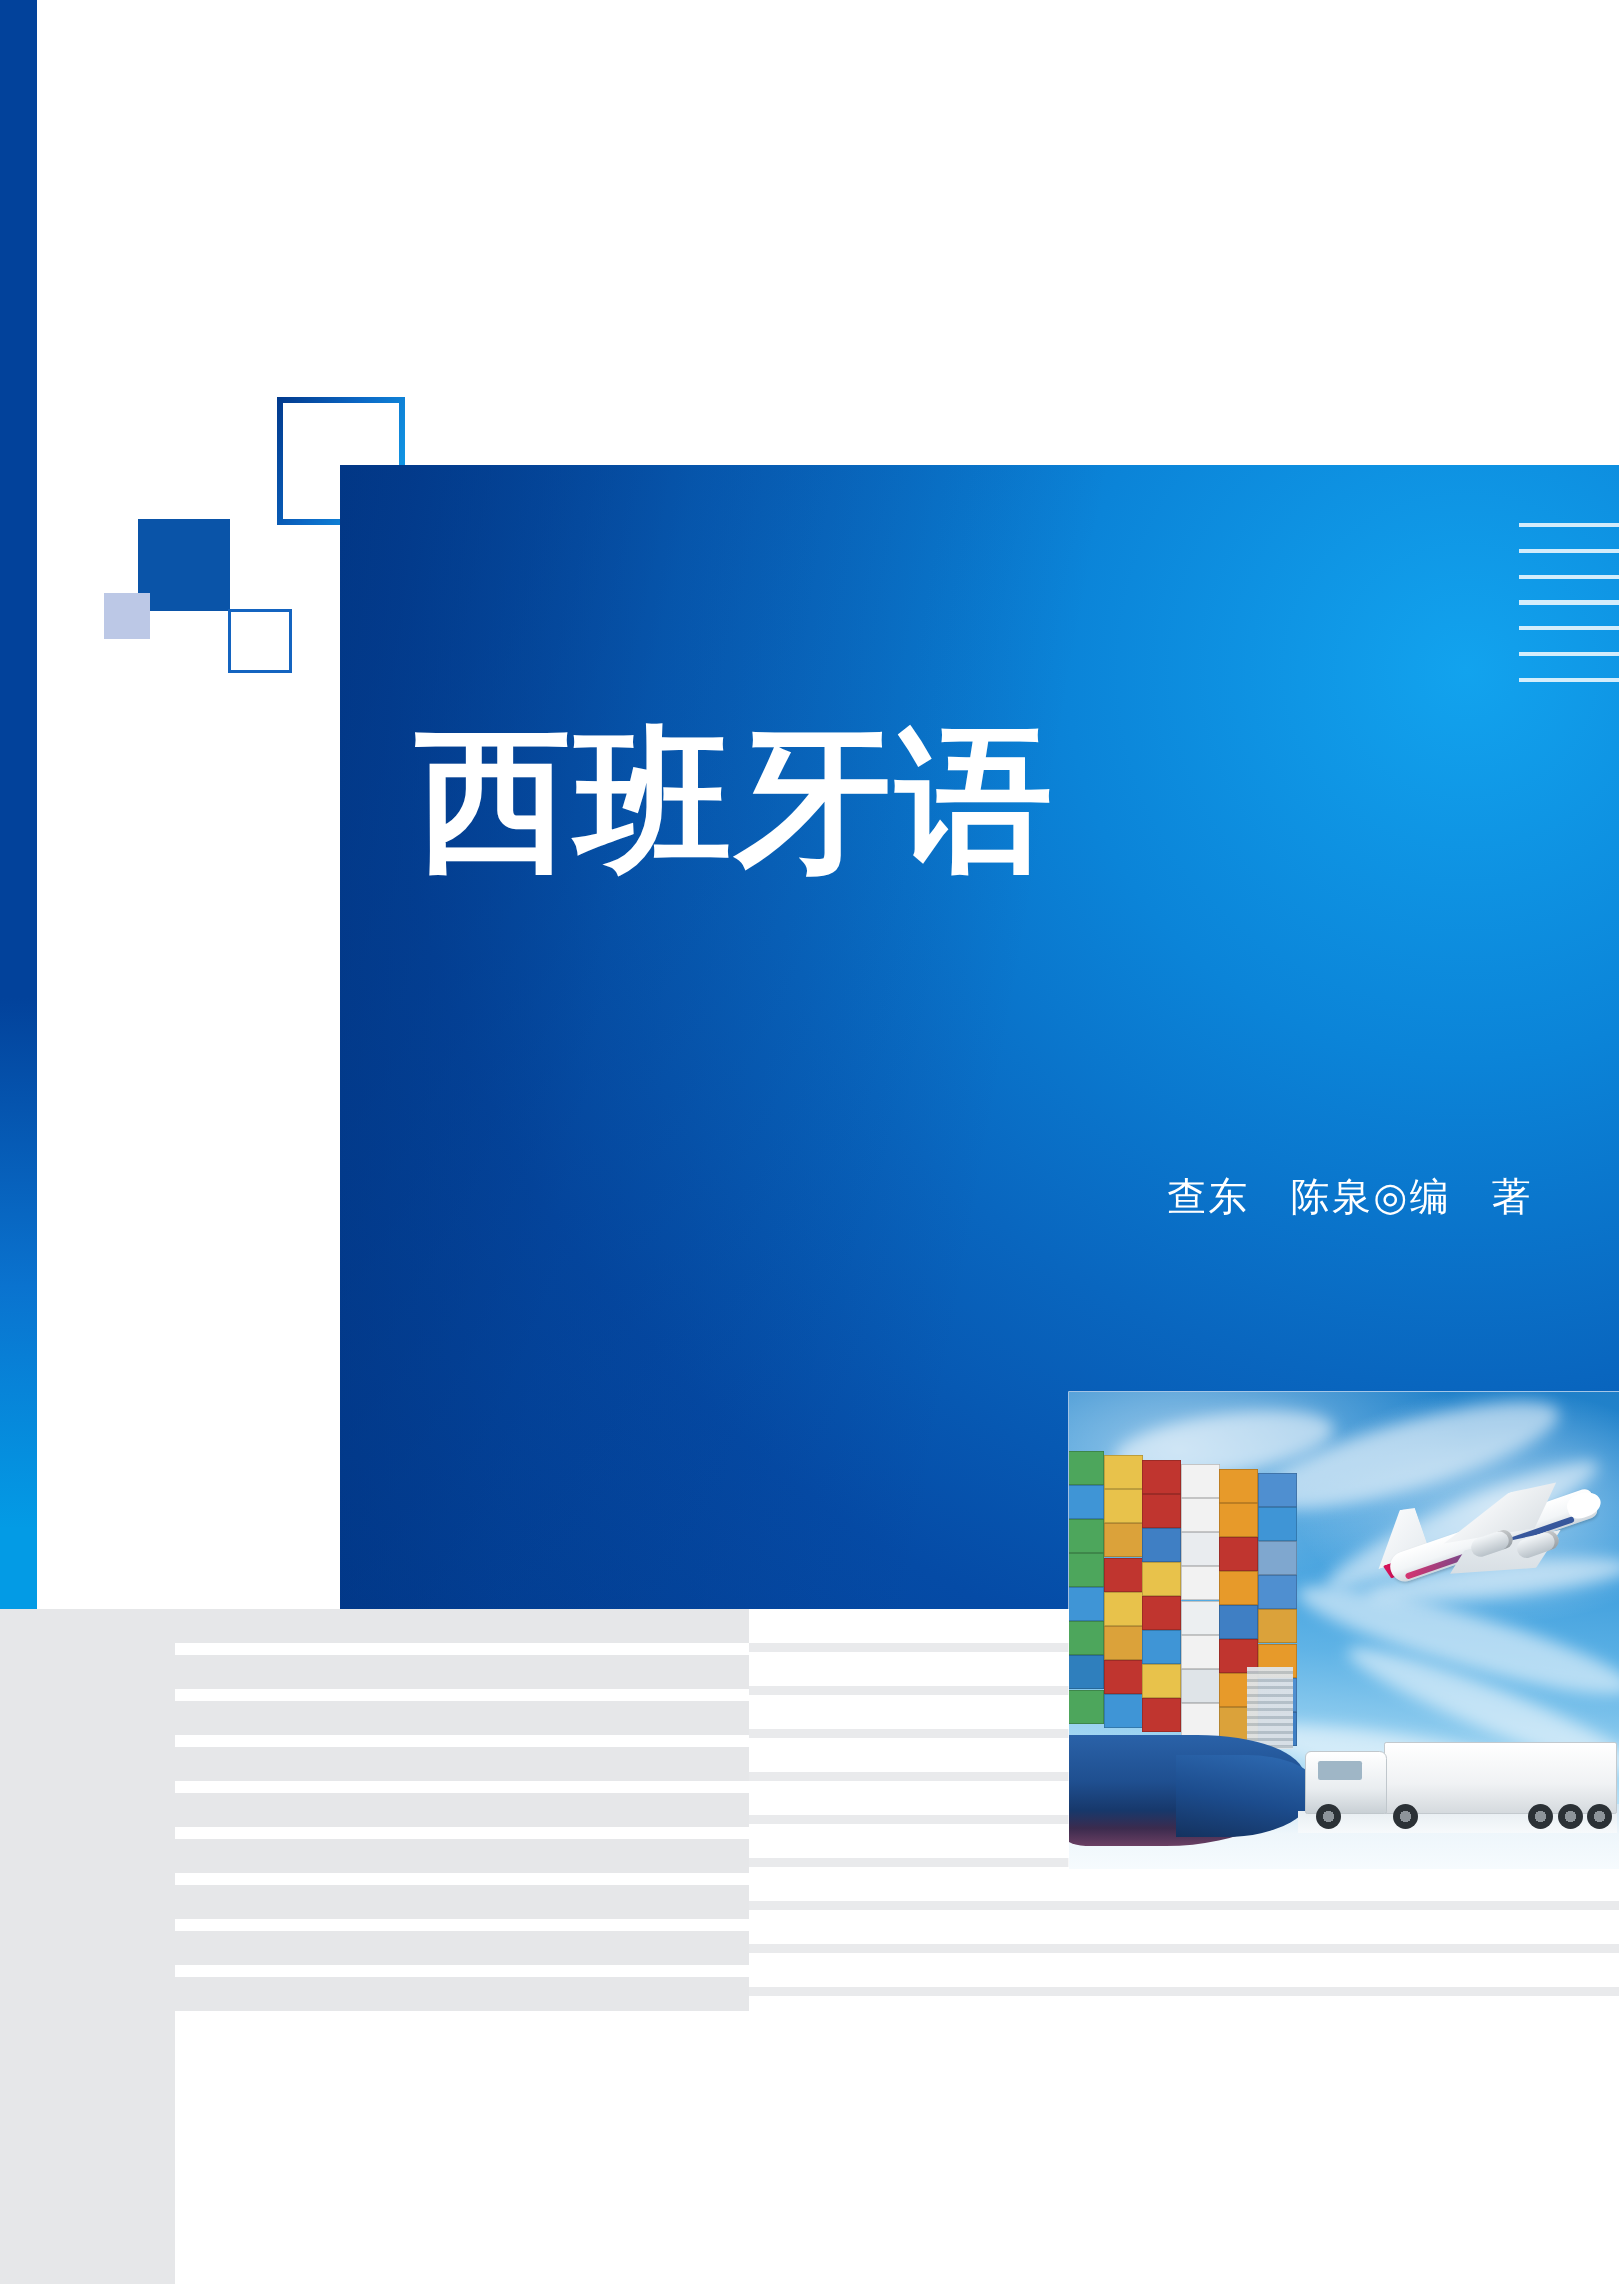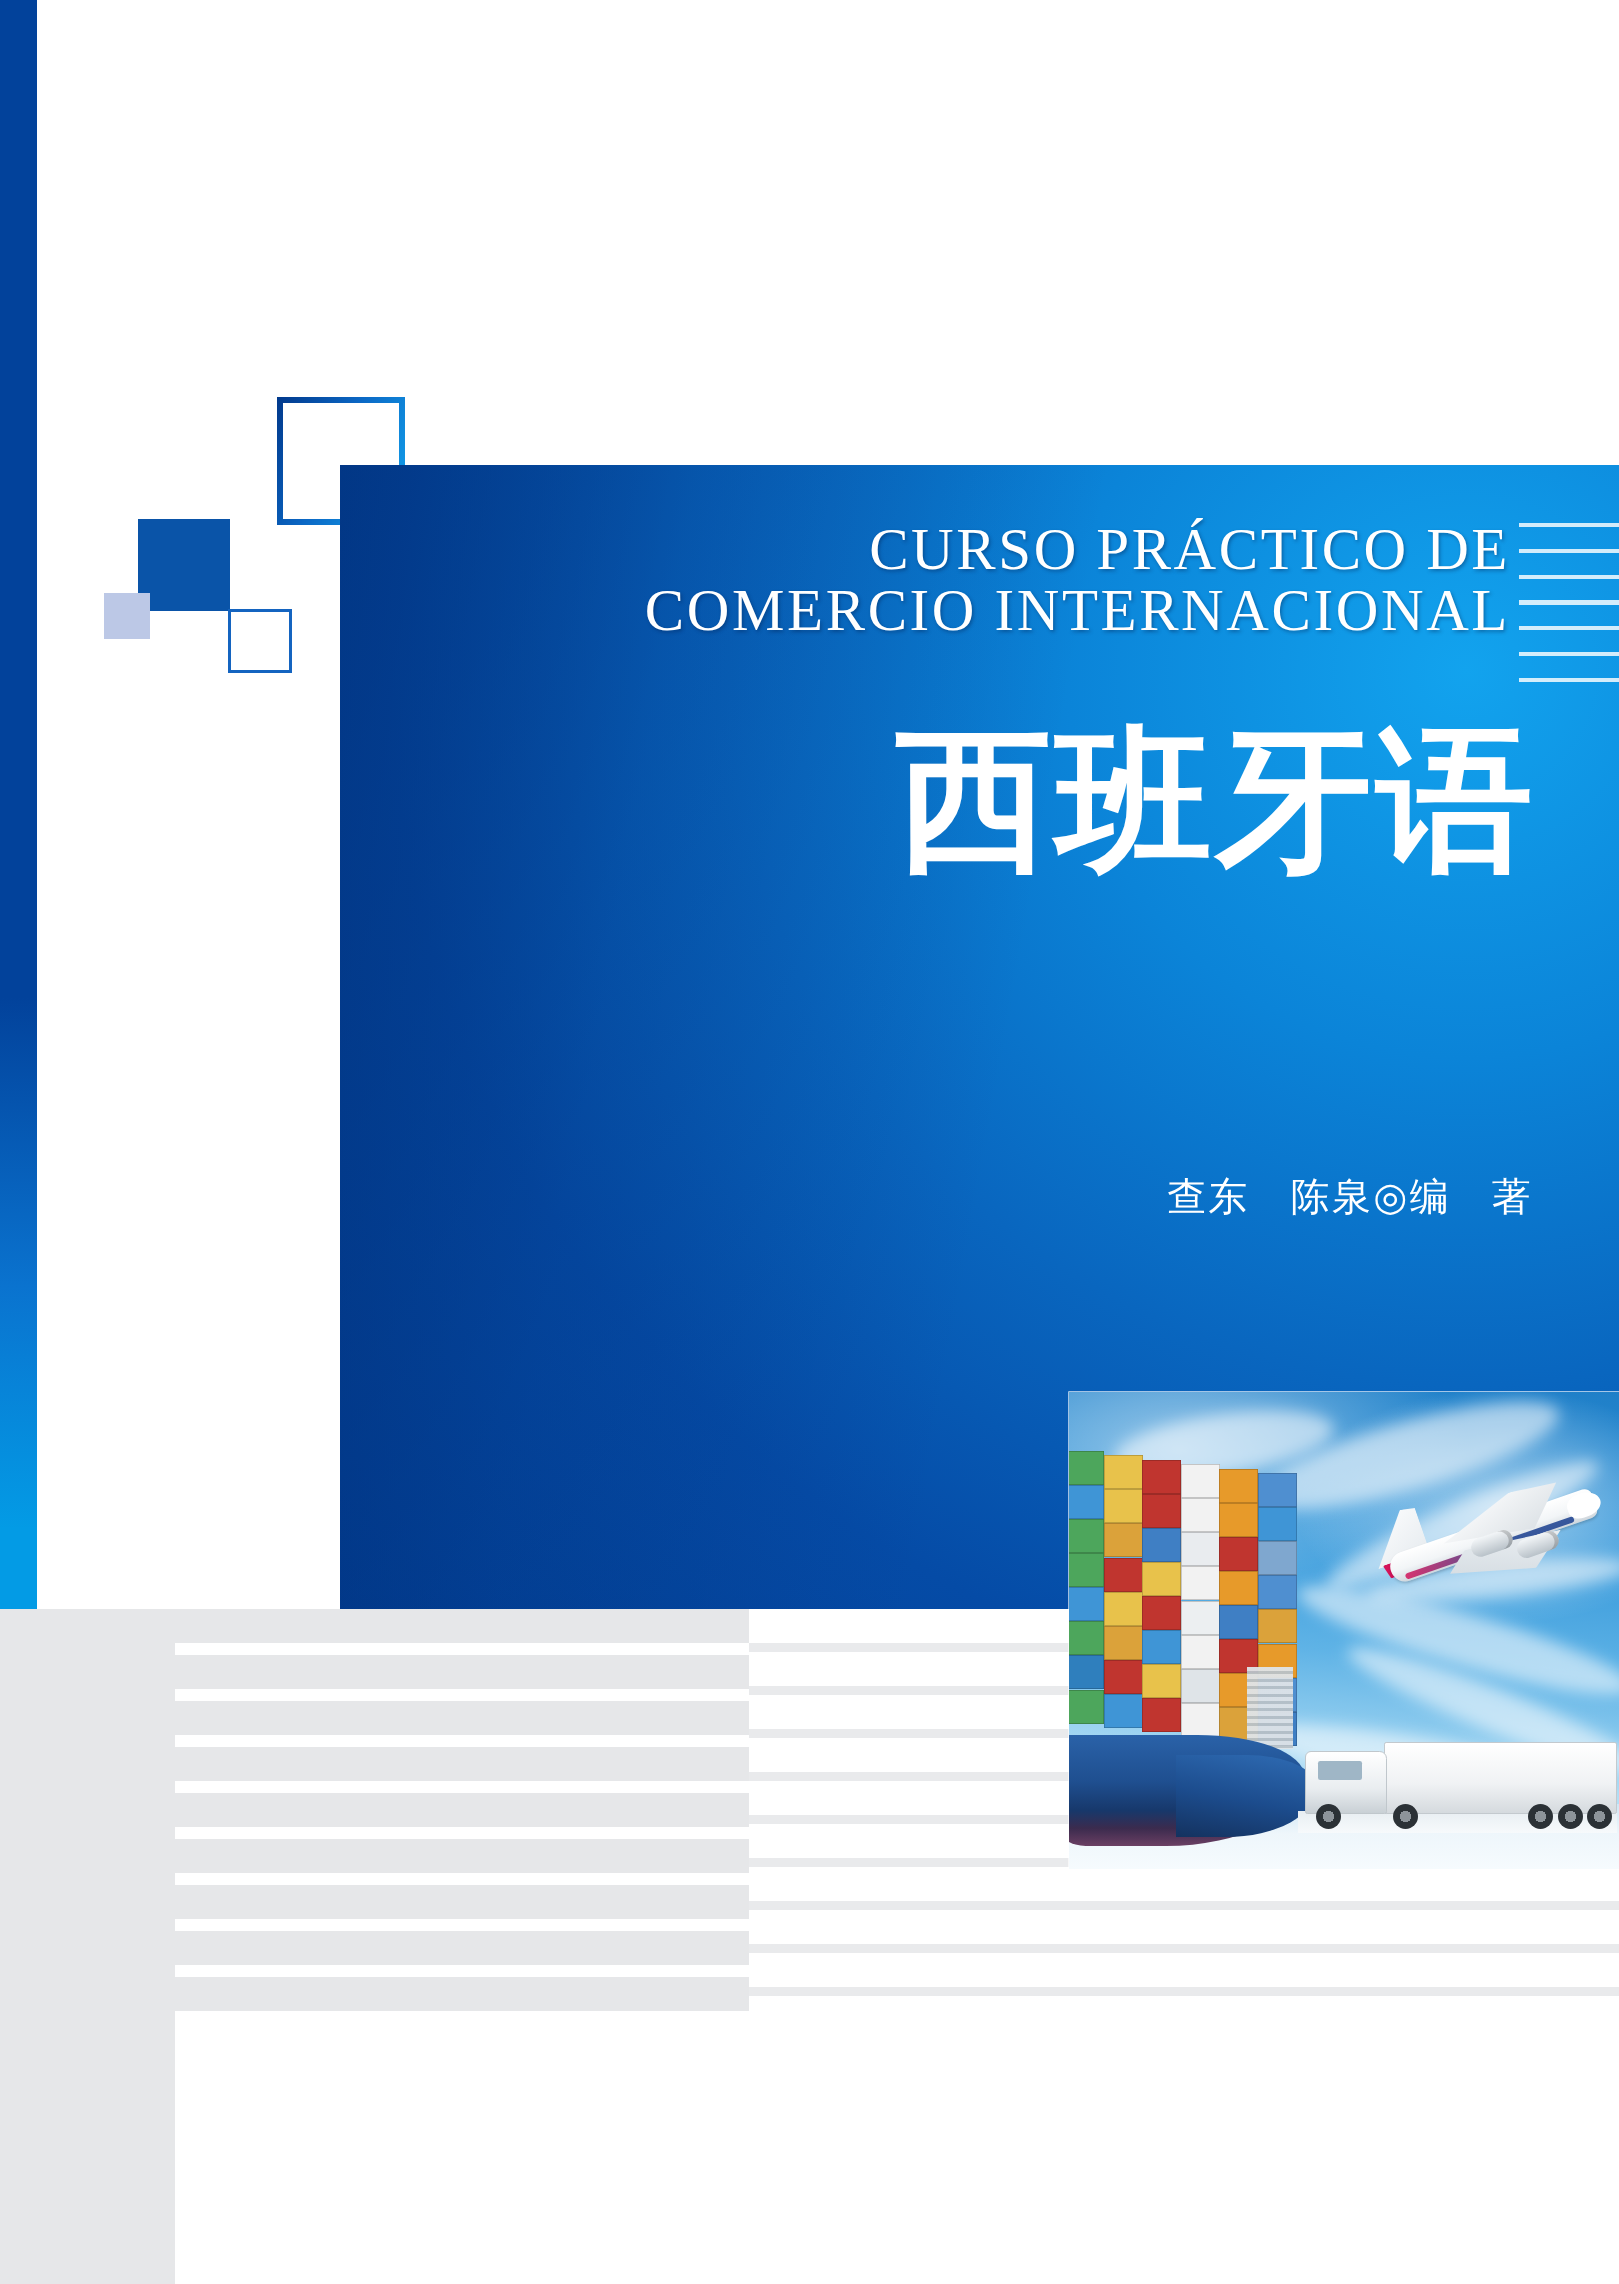--- a/index.html
+++ b/index.html
@@ -88,21 +88,21 @@
     line-height:1.03;
     letter-spacing:2.6px;
     text-shadow:1.5px 2.2px 3.7px rgba(0,25,70,.38);
     white-space:nowrap;
   }
   .es-title .l2{display:block;}
 
   
   .cn-title{
     position:absolute;left:415px;right:83px;top:712px;
-    text-align:right;z-index:5;
+    z-index:5;
     color:#ffffff;
     font-family:"DejaVu Sans","Liberation Sans",sans-serif;
     font-weight:700;
     font-size:156px;
     line-height:1.13;
     letter-spacing:4.4px;
     white-space:nowrap;
   }
   .cn-title .line{display:block;}
 
@@ -271,24 +271,20 @@
   <div class="rule-stack">
     <div class="rule"></div>
     <div class="rule"></div>
     <div class="rule"></div>
     <div class="rule"></div>
     <div class="rule"></div>
     <div class="rule"></div>
     <div class="rule"></div>
   </div>
 
-  <div class="es-title">
-    <span>CURSO PRÁCTICO DE</span>
-    <span class="l2">COMERCIO INTERNACIONAL</span>
-  </div>
 
   <div class="cn-title">
     <span class="line">西班牙语</span>
   </div>
 
   <div class="authors">查东　陈泉◎编　著</div>
 
   <div class="photo">
     <div class="sky"></div>
     <div class="cirrus c6"></div>

